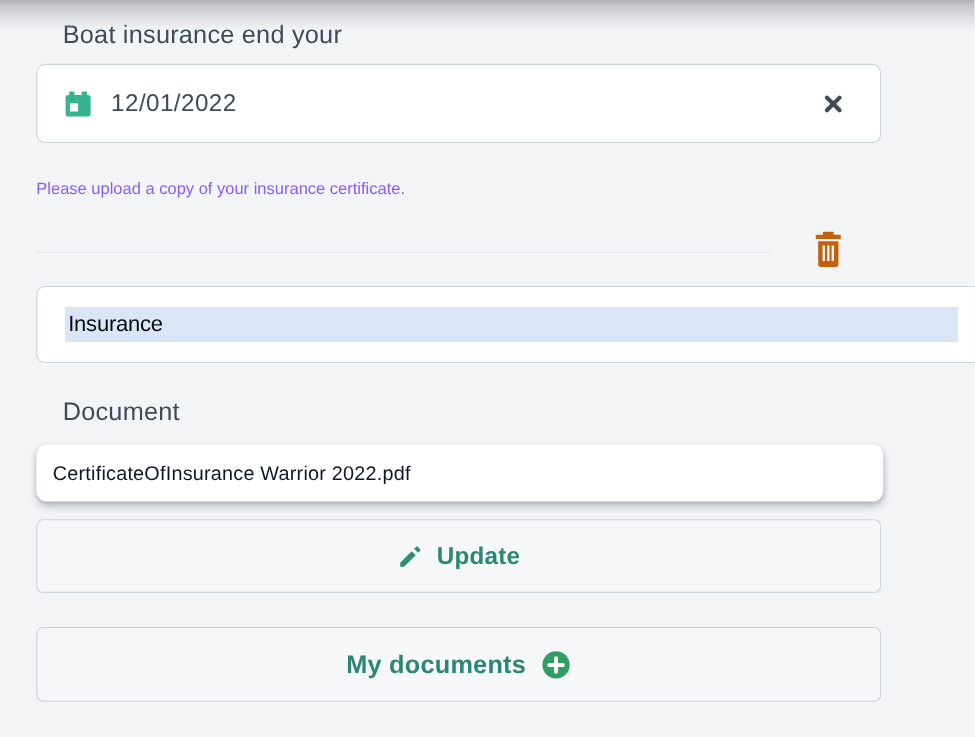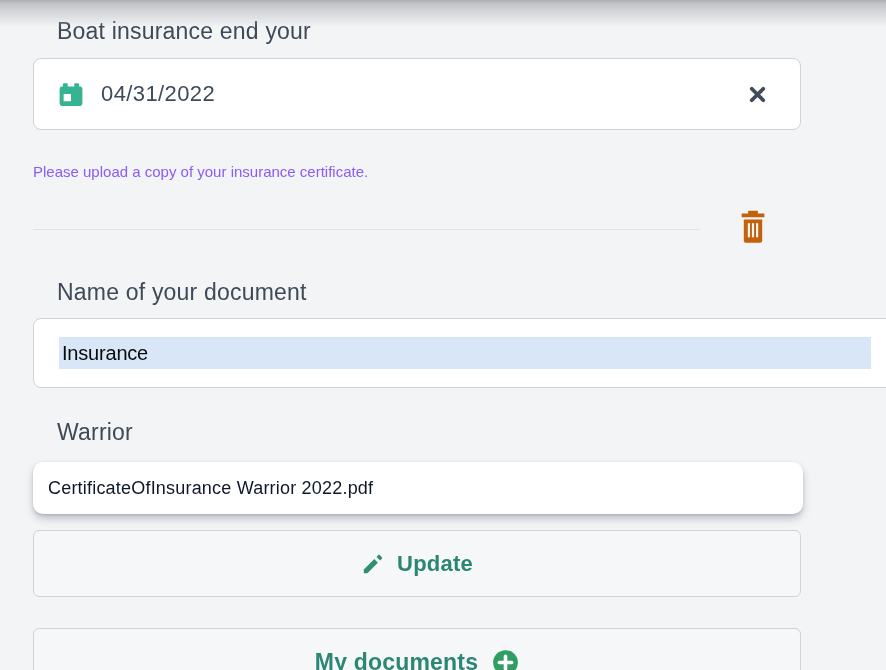--- a/index.html
+++ b/index.html
@@ -89,21 +89,21 @@
 
     <div class="field-label">Boat insurance end your</div>
 
     <div class="date-box">
       <svg class="cal-icon" viewBox="0 0 24 24">
         <rect x="4.5" y="1.5" width="4.5" height="4.5" rx="0.8" fill="currentColor"></rect>
         <rect x="15" y="1.5" width="4.5" height="4.5" rx="0.8" fill="currentColor"></rect>
         <rect x="1.5" y="4.5" width="21" height="18" rx="2.2" fill="currentColor"></rect>
         <rect x="5.2" y="11.5" width="6.8" height="6.8" rx="0.6" fill="#ffffff"></rect>
       </svg>
-      <span class="date-value">04/31/2022</span>
+      <span class="date-value">12/01/2022</span>
       <button class="clear-btn">
         <svg width="23" height="23" viewBox="0 0 24 24">
           <path d="M6 6 L18 18 M18 6 L6 18" stroke="currentColor" stroke-width="4" stroke-linecap="round" fill="none"></path>
         </svg>
       </button>
     </div>
 
     <p class="help-text">Please upload a copy of your insurance certificate.</p>
 
     <div class="divider-row">
@@ -113,29 +113,28 @@
           <rect x="7.5" y="0.5" width="9" height="3.2" rx="0.6" fill="currentColor"></rect>
           <rect x="1.5" y="3" width="21" height="3.6" rx="0.6" fill="currentColor"></rect>
           <path d="M3.5 8.5 h17 v19.5 a2 2 0 0 1 -2 2 h-13 a2 2 0 0 1 -2 -2 z" fill="currentColor"></path>
           <rect x="7.2" y="12" width="2" height="13" fill="#f3f4f6"></rect>
           <rect x="11" y="12" width="2" height="13" fill="#f3f4f6"></rect>
           <rect x="14.8" y="12" width="2" height="13" fill="#f3f4f6"></rect>
         </svg>
       </button>
     </div>
 
-    <div class="field-label" style="margin-top:29px">Name of your document</div>
 
     <div class="name-box">
       <div class="selection-band">
         <span class="name-value">Insurance</span>
       </div>
     </div>
 
-    <div class="field-label" style="margin-top:30px">Warrior</div>
+    <div class="field-label" style="margin-top:30px">Document</div>
 
     <div class="file-box">
       <span class="file-name">CertificateOfInsurance Warrior 2022.pdf</span>
     </div>
 
     <button class="action-btn update-btn">
       <svg class="pencil-icon" viewBox="0 0 24 24">
         <path fill="currentColor" d="M2.8 17.6 V21.2 H6.4 L16.9 10.7 L13.3 7.1 Z"></path>
         <path fill="currentColor" d="M20.9 6.7 c.4-.4 .4-1 0-1.4 L18.7 3.1 c-.4-.4 -1-.4 -1.4 0 L15.5 4.9 L19.1 8.5 Z"></path>
       </svg>

